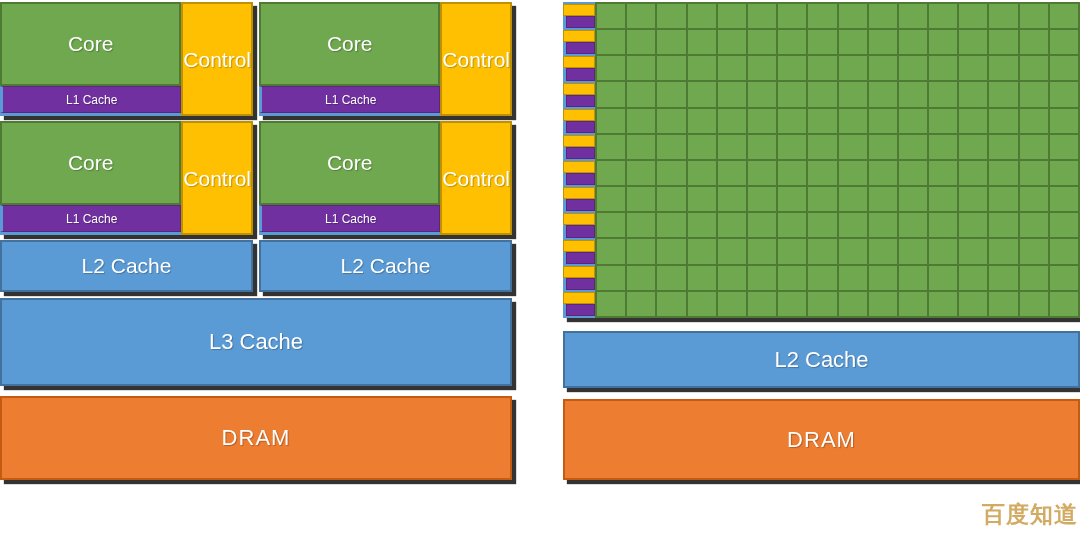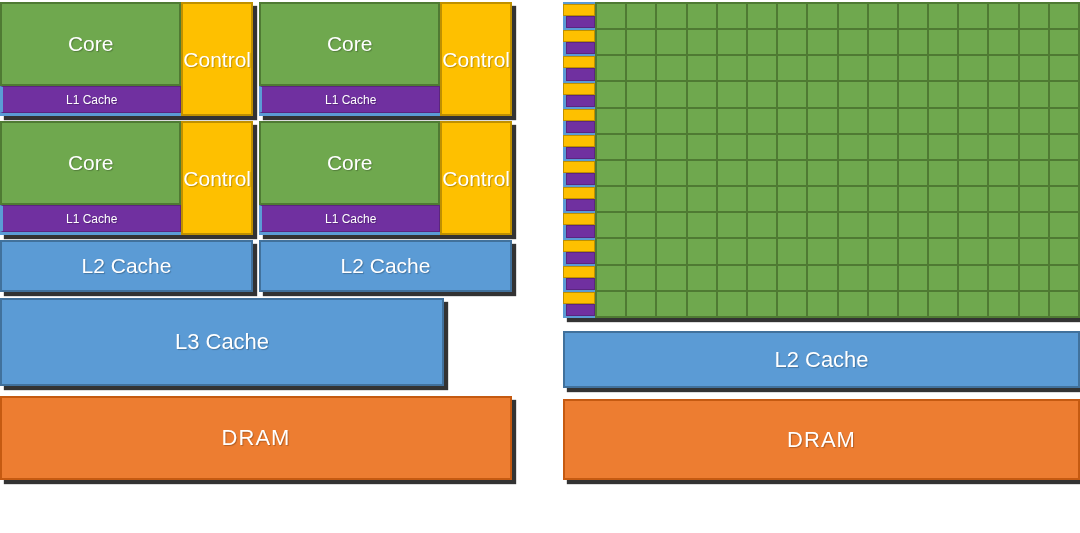--- a/index.html
+++ b/index.html
@@ -22,21 +22,21 @@
   .core-block{flex:1;background:var(--core_green);border:2px solid var(--green_border);
               font-size:21px;}
   .l1-block{height:25px;background:var(--l1_purple);border:1px solid var(--purple_border);
             border-left:3px solid var(--cache_blue);font-size:12px;}
   .control-block{flex:1;background:var(--control_yellow);border:2px solid var(--yellow_border);
                  font-size:21px;line-height:29px;text-align:center;
                  flex-direction:row;}
   .l2-row{position:absolute;top:238px;left:0;width:512px;height:52px;display:flex;gap:6px;}
   .l2-block{width:253px;height:52px;background:var(--cache_blue);
             border:2px solid var(--blue_border);font-size:21px;box-sizing:border-box;}
-  .l3-block{position:absolute;top:296px;left:0;width:444px;height:88px;
+  .l3-block{position:absolute;top:296px;left:0;width:512px;height:88px;
             background:var(--cache_blue);border:2px solid var(--blue_border);
             font-size:22px;box-sizing:border-box;text-align:right;}
   .dram-cpu{position:absolute;top:394px;left:0;width:512px;height:84px;
             background:var(--dram_orange);border:2px solid var(--orange_border);
             font-size:22px;letter-spacing:1px;box-sizing:border-box;}
 
   
   .gpu-panel{position:absolute;left:563px;top:2px;width:517px;height:478px;}
   .gpu-top{position:absolute;top:0;left:0;width:517px;height:316px;display:flex;
            background:var(--cache_blue);}
@@ -366,14 +366,15 @@
           <div class="gpu-cell"></div>
           <div class="gpu-cell"></div>
           <div class="gpu-cell"></div>
           <div class="gpu-cell"></div>
         </div>
     </div>
     <div class="l2-gpu lbl shadowed">L2 Cache</div>
     <div class="dram-gpu lbl shadowed">DRAM</div>
   </div>
 
+  <div class="watermark">百度知道</div>
 
 </div>
 
 </body></html>

